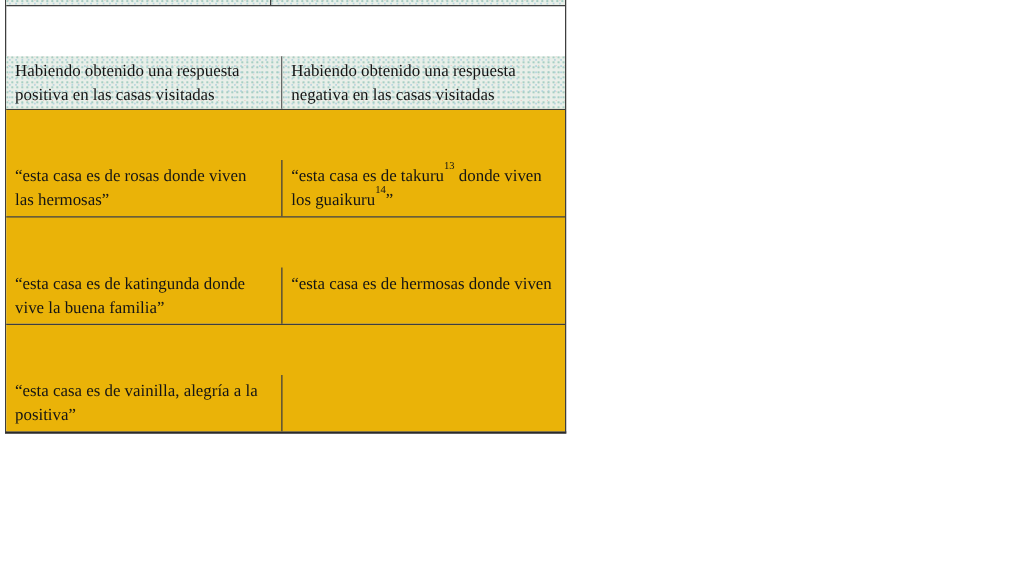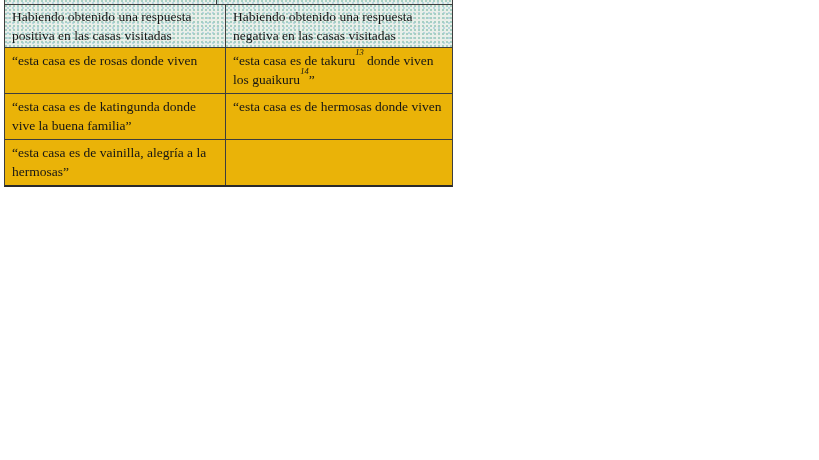--- a/index.html
+++ b/index.html
@@ -45,32 +45,32 @@
     left: 211px;
     width: 1px;
     height: 4px;
     background: #3e3e3e;
   }
   .row { display: flex; }
   .body-row { border-top: 1px solid #3e3e3e; background: #eab308; }
   .cell {
     box-sizing: border-box;
     line-height: 19px;
+    margin-top: 40px;
   }
   .cell.left  { width: 221px; border-right: 1px solid #3e3e3e; }
   .cell.right { flex: 1; }
   .header-row .cell { padding: 2px 8px 2px 7px; }
   .body-row .cell   { padding: 3px 8px 4px 7px; }
   .tline { white-space: nowrap; }
   sup.fnref {
     font-size: 8.5px;
     line-height: 0;
     position: relative;
     top: -4.5px;
-    font-style: italic;
   }
 </style>
 </head>
 <body>
 
 <div class="doc-table">
 
   <div class="sliver halftone">
     <div class="sliver-divider"></div>
   </div>
@@ -82,37 +82,38 @@
     </div>
     <div class="cell right halftone">
       <div class="tline">Habiendo obtenido una respuesta</div>
       <div class="tline">negativa en las casas visitadas</div>
     </div>
   </div>
 
   <div class="row body-row">
     <div class="cell left">
       <div class="tline"><span>“esta casa es de rosas donde viven</span></div>
+      <div class="tline"><span>las hermosas”</span></div>
     </div>
     <div class="cell right">
       <div class="tline"><span>“esta casa es de takuru</span><sup class="fnref">13</sup><span> donde viven</span></div>
       <div class="tline"><span>los guaikuru</span><sup class="fnref">14</sup><span>”</span></div>
     </div>
   </div>
 
   <div class="row body-row">
     <div class="cell left">
       <div class="tline"><span>“esta casa es de katingunda donde</span></div>
       <div class="tline"><span>vive la buena familia”</span></div>
     </div>
     <div class="cell right">
       <div class="tline"><span>“esta casa es de hermosas donde viven</span></div>
     </div>
   </div>
 
   <div class="row body-row">
     <div class="cell left">
       <div class="tline"><span>“esta casa es de vainilla, alegría a la</span></div>
-      <div class="tline"><span>hermosas”</span></div>
+      <div class="tline"><span>positiva”</span></div>
     </div>
   </div>
 
 </div>
 
 </body></html>

